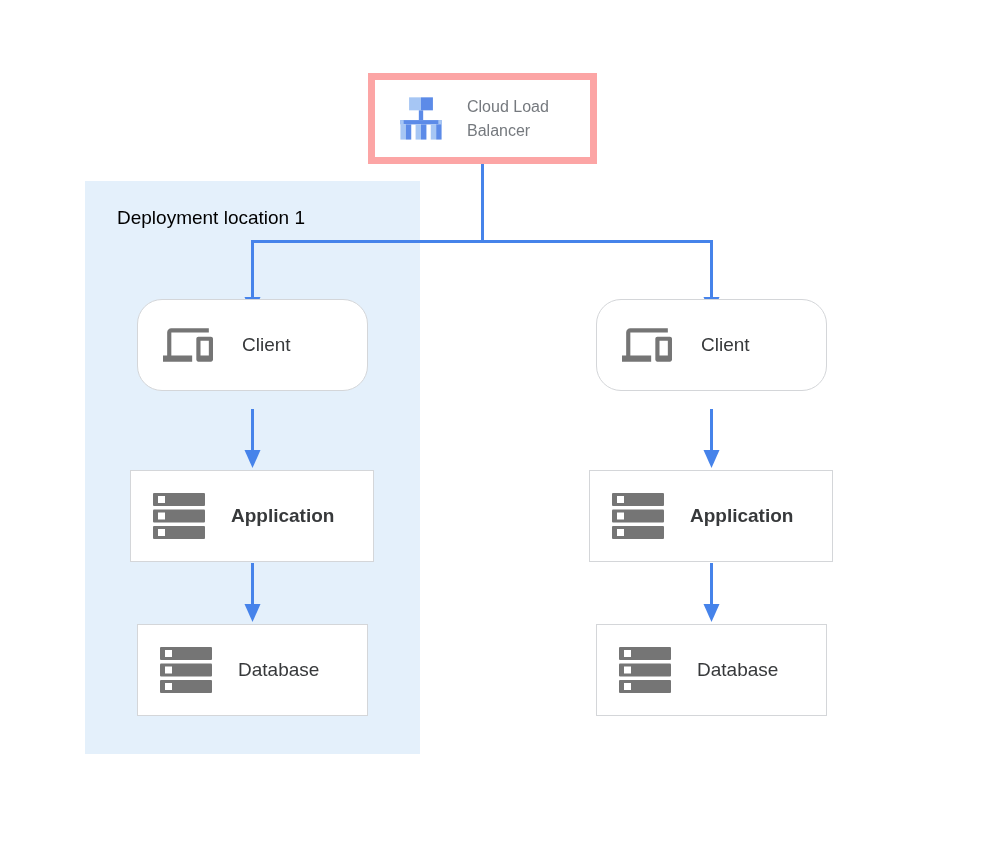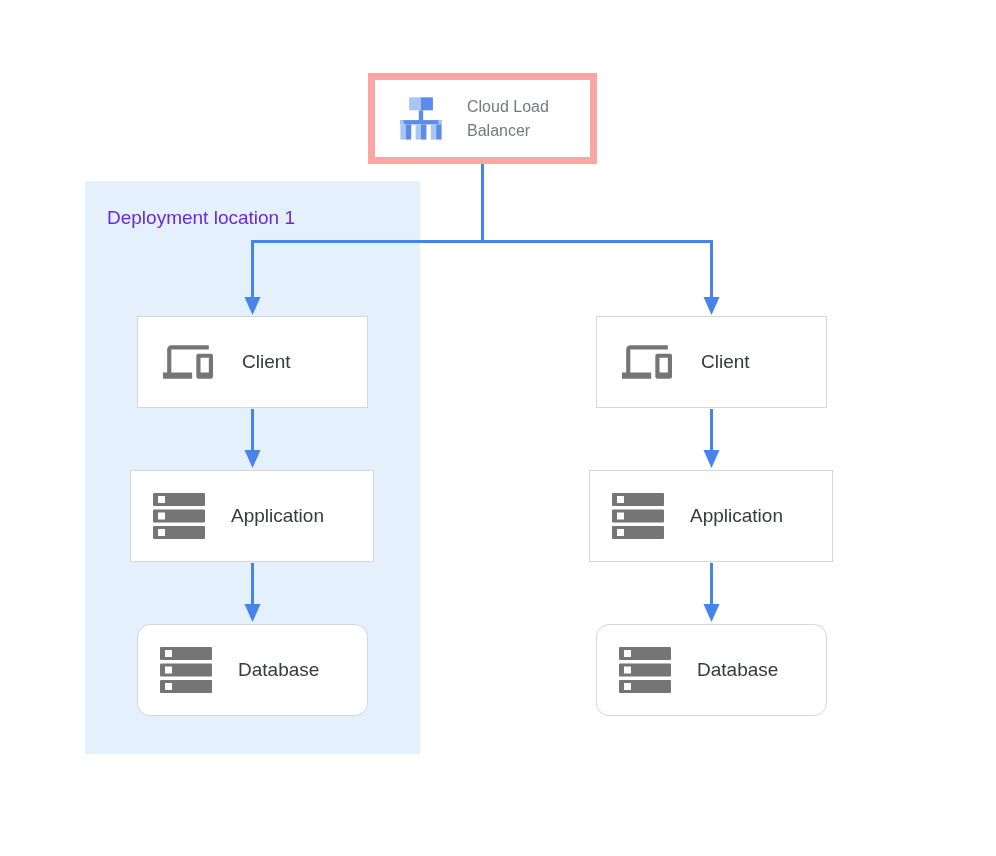--- a/index.html
+++ b/index.html
@@ -20,23 +20,23 @@
     top: 181px;
     width: 335px;
     height: 573px;
     background: #e4f0fb;
   }
   .panel-left  { left: 85px; }
   .panel-right { left: 543px; }
   .panel-label {
     position: absolute;
     top: 26px;
-    left: 22px;
+    left: 32px;
     font-size: 19px;
-    color: #6d28d9;
+    color: #000000;
     white-space: nowrap;
   }
   .node-box {
     position: absolute;
     height: 92px;
     background: #ffffff;
     border: 1px solid #d4d6d9;
     box-sizing: border-box;
     display: flex;
     align-items: center;
@@ -78,23 +78,23 @@
     width: 996px;
     height: 856px;
     z-index: 1;
     pointer-events: none;
   }
   
   .col1 { left: 137px; width: 231px; }
   .col1.row-app { left: 130px; width: 244px; }
   .col2 { left: 596px; width: 231px; }
   .col2.row-app { left: 589px; width: 244px; }
-  .row-client { top: 316px; }
-  .row-app    { top: 470px; }
-  .row-db     { top: 624px; border-radius: 13px; }
+  .row-client { top: 299px; border-radius: 25px; }
+  .row-app    { top: 470px; font-weight: bold; }
+  .row-db     { top: 624px; }
 </style>
 </head>
 <body>
 
 <div class="canvas">
 
   <svg class="connector-layer" width="996" height="856" viewBox="0 0 996 856">
     <g stroke="#4683ea" stroke-width="3" fill="none">
       <path d="M482.5,164 V241.5"></path>
       <path d="M252.5,241.5 H711.5"></path>

